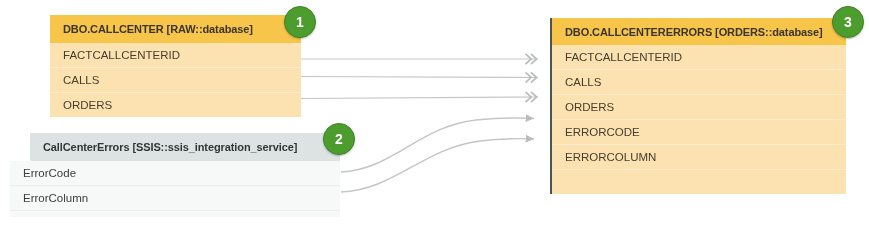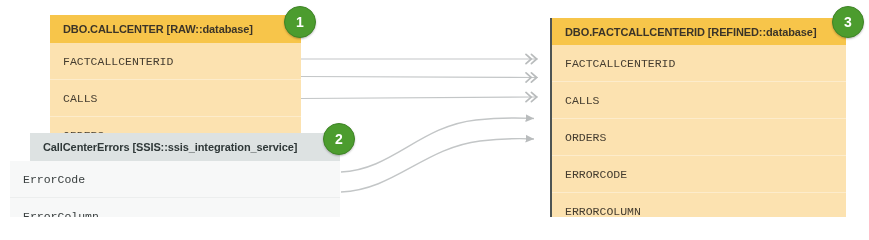--- a/index.html
+++ b/index.html
@@ -47,22 +47,21 @@
   }
   .entity-rows {
     box-sizing: border-box;
   }
   .entity-row {
     box-sizing: border-box;
     font-size: 11.5px;
     white-space: nowrap;
     display: flex;
     align-items: center;
-    padding: 18px 13px;
-    font-family: Liberation Mono, monospace;
+    padding: 12px 13px;
   }
 
   
   .theme-orange .entity-header {
     background: #f7c54a;
     color: #3b3428;
   }
   .theme-orange .entity-rows {
     background: #fce2b0;
   }
@@ -161,21 +160,21 @@
   <div class="entity theme-gray" style="left:10px; top:133px; width:330px;">
     <div class="entity-header" style="height:28px;">CallCenterErrors [SSIS::ssis_integration_service]</div>
     <div class="entity-rows">
       <div class="entity-row" style="height:22px;">ErrorCode</div>
       <div class="entity-row" style="height:22px;">ErrorColumn</div>
       <div class="entity-row" style="height:14px;"></div>
     </div>
   </div>
 
   <div class="entity theme-orange rail-left" style="left:550px; top:18px; width:296px;">
-    <div class="entity-header" style="height:27px;">DBO.FACTCALLCENTERID [REFINED::database]</div>
+    <div class="entity-header" style="height:27px;">DBO.CALLCENTERERRORS [ORDERS::database]</div>
     <div class="entity-rows">
       <div class="entity-row" style="height:21px;">FACTCALLCENTERID</div>
       <div class="entity-row" style="height:21px;">CALLS</div>
       <div class="entity-row" style="height:20px;">ORDERS</div>
       <div class="entity-row" style="height:20px;">ERRORCODE</div>
       <div class="entity-row" style="height:21px;">ERRORCOLUMN</div>
       <div class="entity-row" style="height:6px;"></div>
     </div>
   </div>
 

